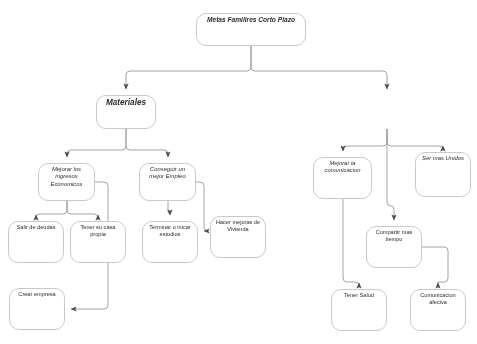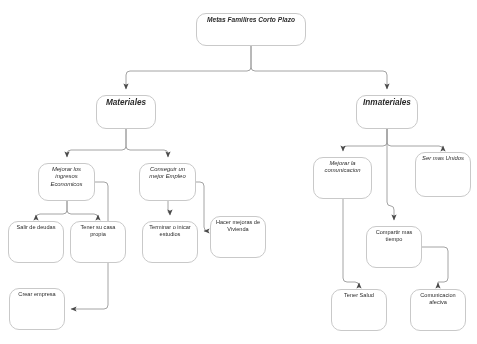--- a/index.html
+++ b/index.html
@@ -106,23 +106,20 @@
   </svg>
 
   <div class="node lvl0" style="left:196px; top:13px; width:110px; height:33px;">
     <span>Metas Familires Corto Plazo</span>
   </div>
 
   <div class="node lvl1" style="left:96px; top:95px; width:60px; height:34px;">
     <span>Materiales</span>
   </div>
 
-  <div class="node lvl1" style="left:356px; top:95px; width:62px; height:34px;">
-    <span>Inmateriales</span>
-  </div>
 
   <div class="node lvl2" style="left:38px; top:163px; width:57px; height:38px;">
     <span>Mejorar los ingresos Economicos</span>
   </div>
 
   <div class="node lvl2" style="left:139px; top:163px; width:57px; height:38px;">
     <span>Conseguir un mejor Empleo</span>
   </div>
 
   <div class="node lvl2" style="left:313px; top:157px; width:59px; height:42px;">

